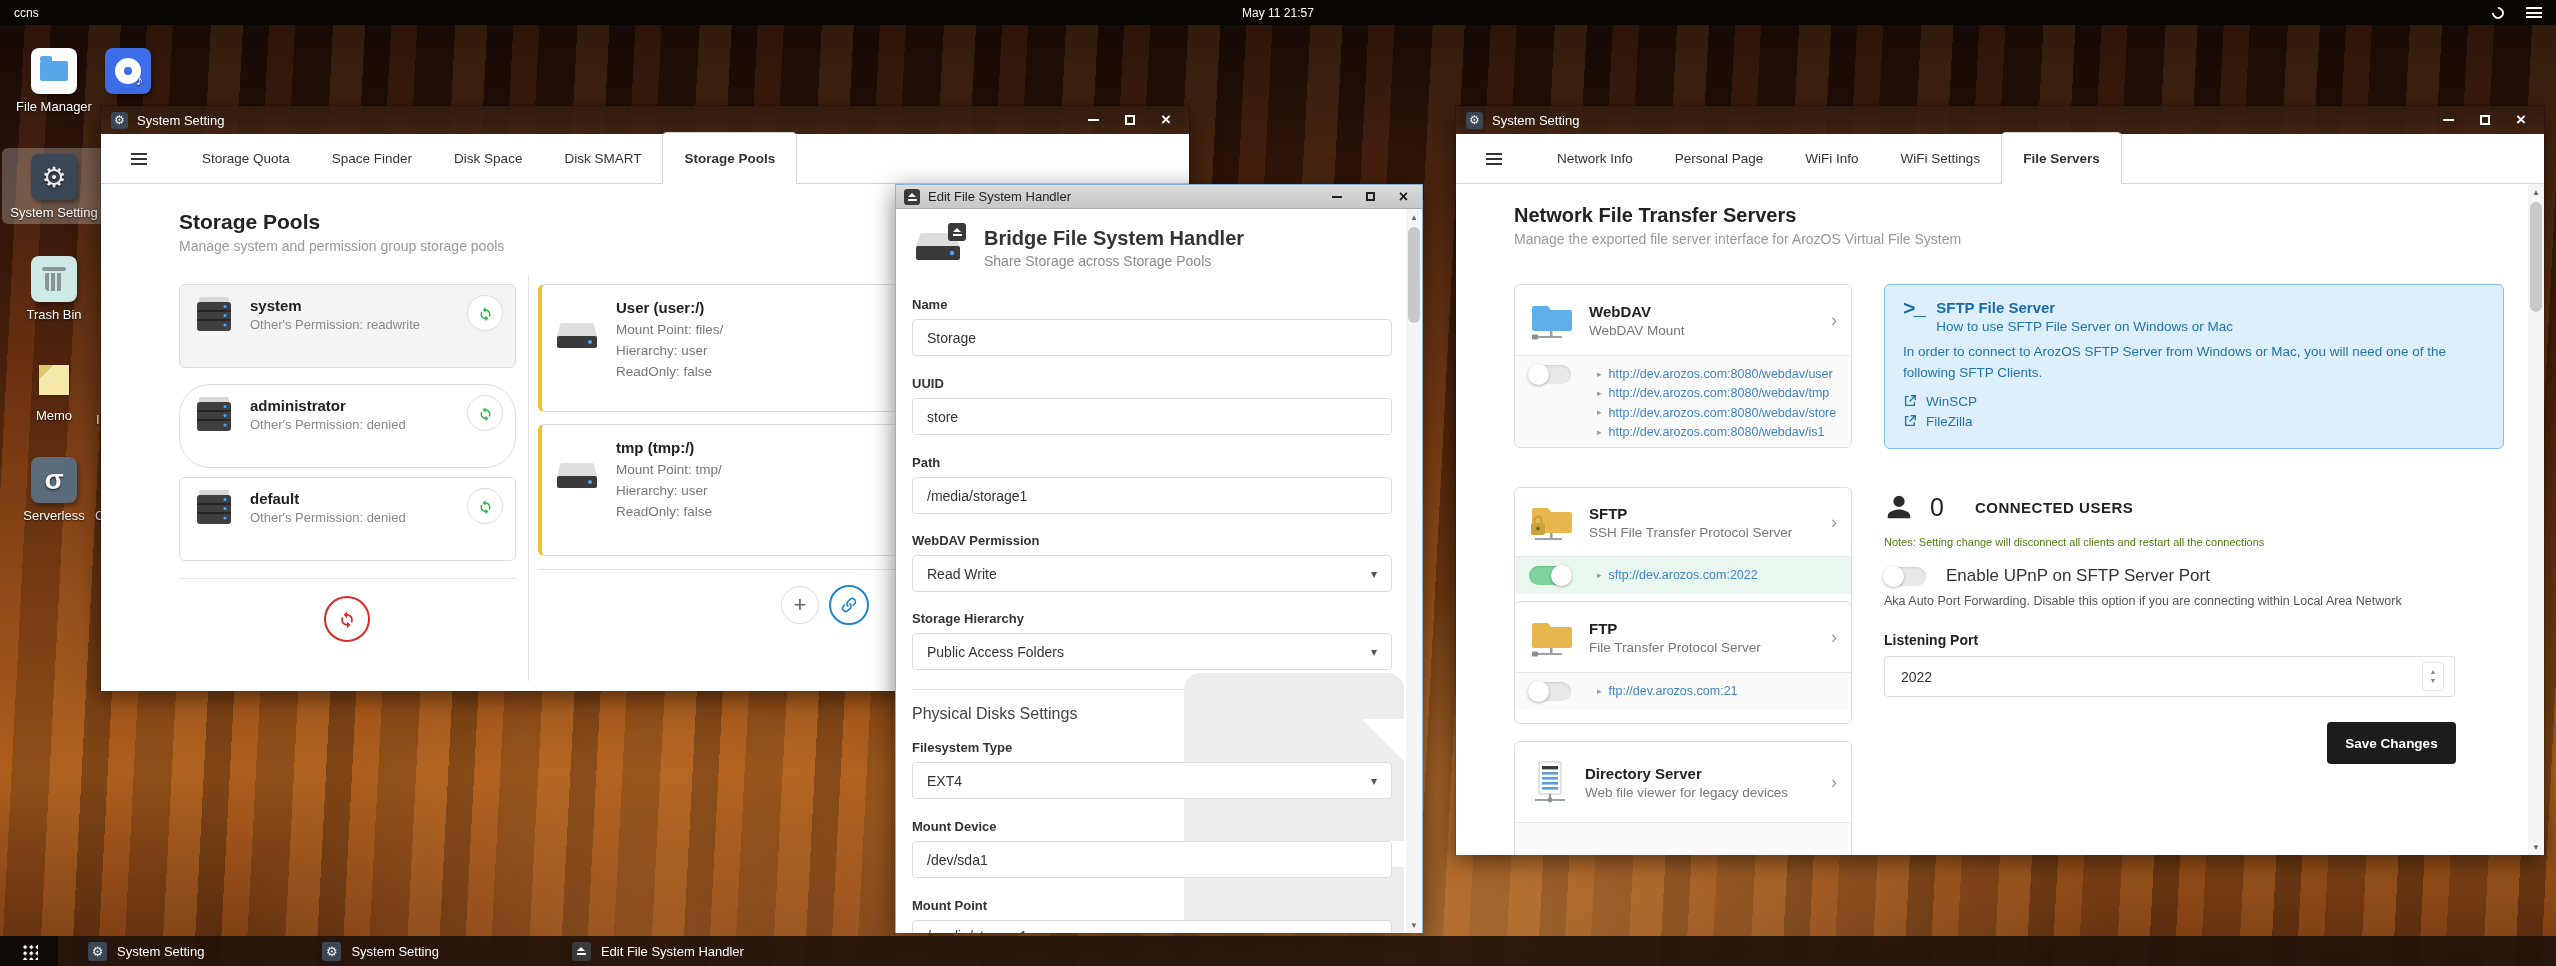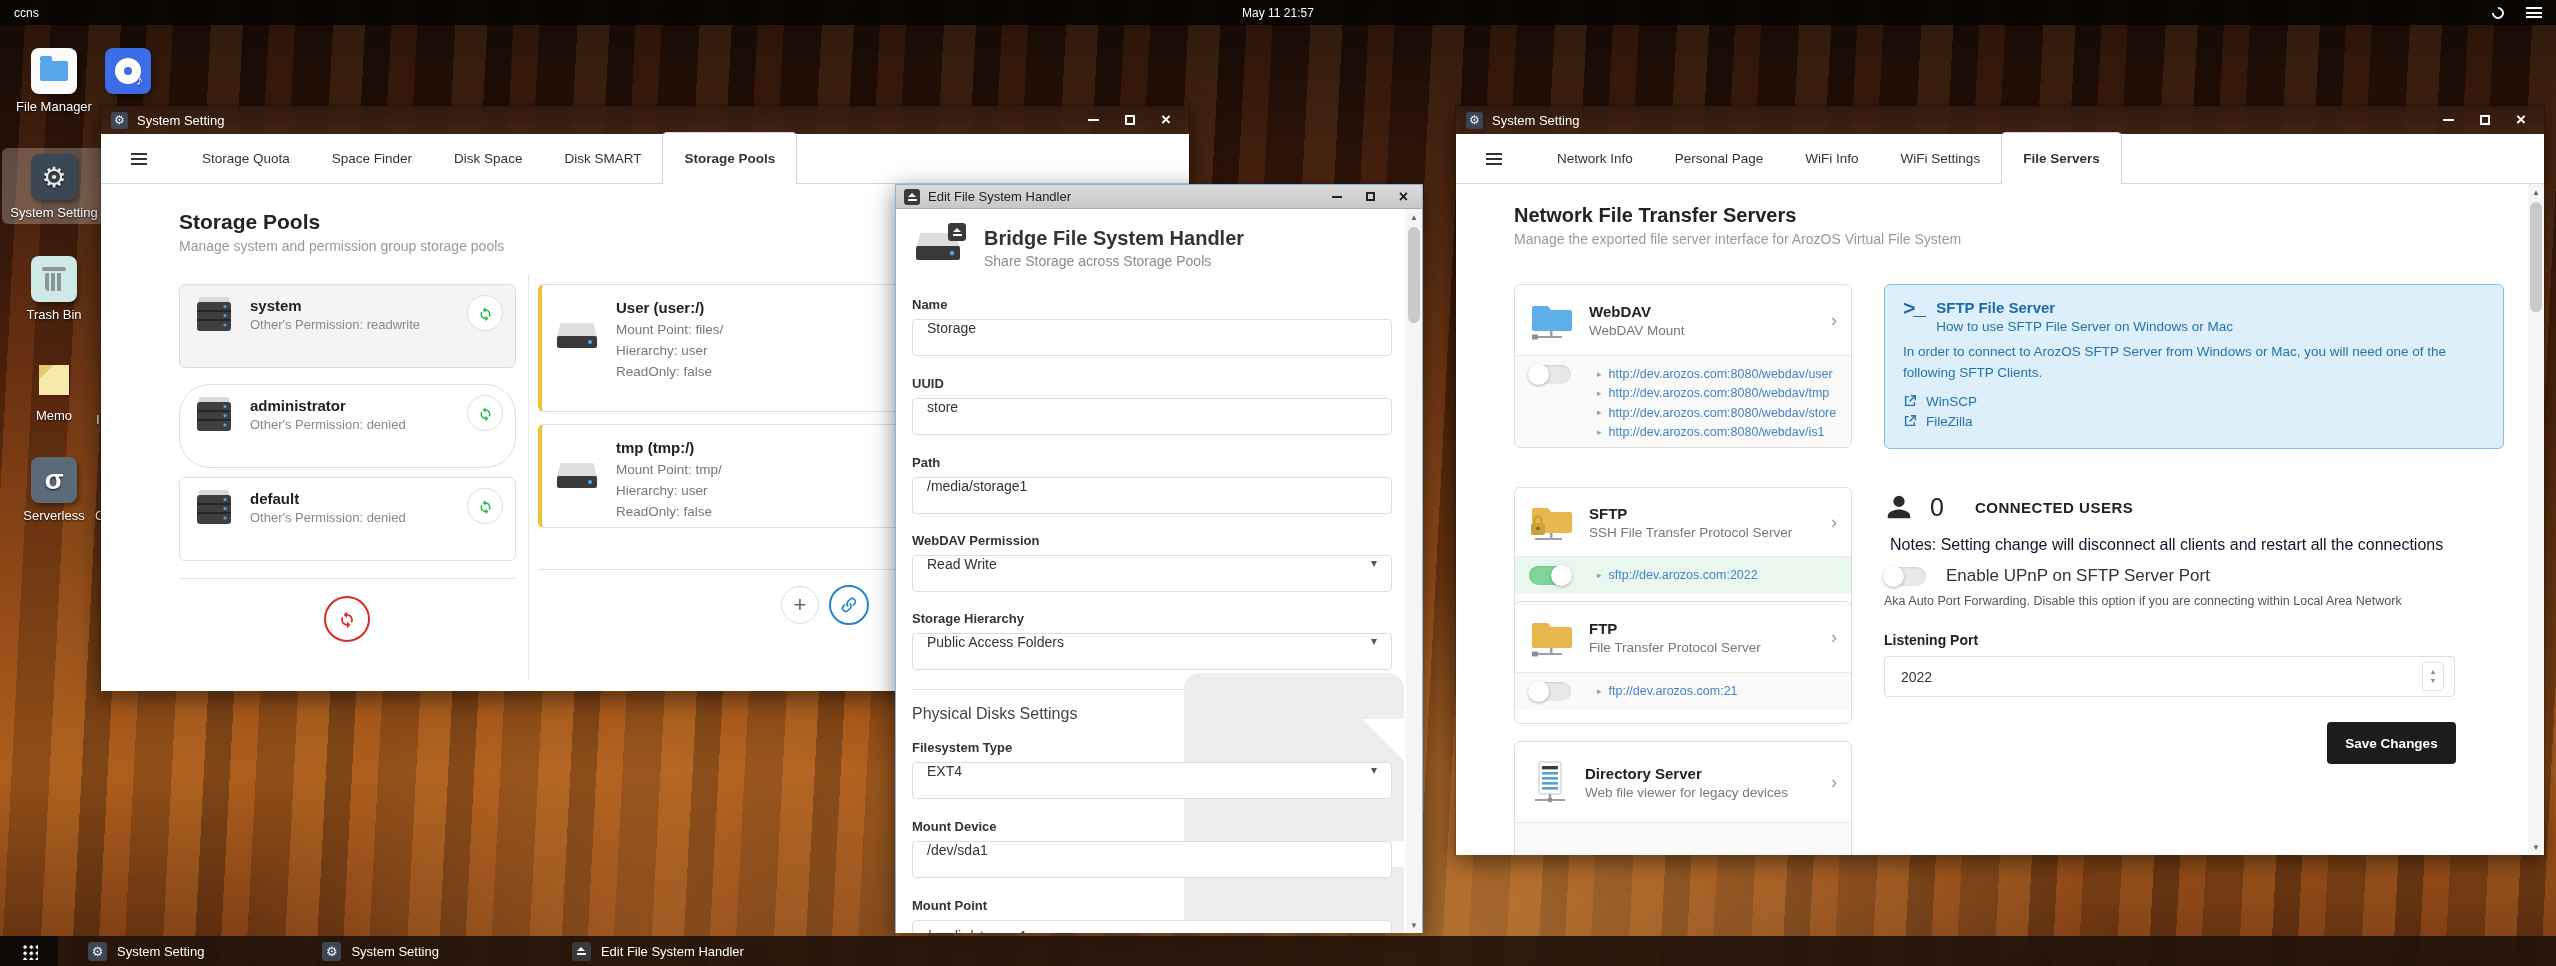--- a/index.html
+++ b/index.html
@@ -88,21 +88,21 @@
   .eject .b{position:absolute;left:0;bottom:0;width:9px;height:2px;background:#fff;}
   .ewrap{position:relative;background:#fff;height:724px;overflow:hidden;}
   .ehead{position:absolute;left:16px;top:18px;display:flex;}
   .ehead .htext{margin-left:16px;}
   .ehead h2{margin:0;font-size:20px;color:#333;}
   .ehead p{margin:3px 0 0;font-size:14px;color:#8a8a8a;}
   .drive-wrap{position:relative;width:56px;height:42px;}
   .drive-badge{position:absolute;right:2px;top:-4px;width:18px;height:18px;border-radius:3px;background:#3a3a3a;display:flex;align-items:center;justify-content:center;}
   .fldlabel{position:absolute;left:16px;font-size:13px;font-weight:bold;color:#333;}
   .fld{position:absolute;left:16px;width:480px;height:37px;border:1px solid #ddd;border-radius:4px;background:#fff;
-    font-size:14px;color:#333;display:flex;padding:0 14px;z-index:2;}
+    font-size:14px;color:#333;display:flex;align-items:center;padding:0 14px;z-index:2;}
   .fld .caret{margin-left:auto;color:#555;font-size:12px;}
   .esec{position:absolute;left:16px;font-size:16px;color:#444;}
   .ediv{position:absolute;left:16px;width:480px;height:1px;background:#e2e2e2;}
   .watermark{position:absolute;right:18px;bottom:-40px;width:220px;height:300px;background:#ededed;border-radius:16px;z-index:1;}
   .watermark::before{content:"";position:absolute;right:-18px;top:46px;width:0;height:0;border-left:60px solid transparent;border-top:60px solid #fff;}
   .watermark::after{content:"";position:absolute;right:-20px;top:168px;width:160px;height:26px;background:#fff;}
   
   .vscroll{position:absolute;right:0;top:0;bottom:0;width:16px;background:#f5f5f5;z-index:5;}
   .vs-up,.vs-down{position:absolute;left:0;width:16px;height:16px;color:#666;font-size:8px;display:flex;align-items:center;justify-content:center;}
   .vs-up{top:0;} .vs-down{bottom:0;}
@@ -131,21 +131,21 @@
   .info-head{display:flex;}
   .term-ico{font-weight:bold;font-size:21px;color:#1b6aaa;font-family:"Liberation Mono",monospace;letter-spacing:-2px;margin-right:12px;line-height:1;}
   .info-title{font-size:15px;font-weight:bold;color:#1b6aaa;}
   .info-sub{font-size:13.5px;margin-top:3px;}
   .info-body{font-size:13.5px;line-height:1.55;margin-top:8px;}
   .info-links{margin-top:10px;font-size:13.5px;}
   .info-link{display:flex;align-items:center;gap:9px;margin-top:5px;}
   .cu-row{position:absolute;left:428px;top:308px;display:flex;align-items:center;}
   .cu-count{font-size:25px;color:#222;margin:0 14px 0 16px;font-weight:300;}
   .cu-label{font-size:15px;font-weight:bold;color:#222;letter-spacing:.5px;margin-left:17px;}
-  .cu-notes{position:absolute;left:428px;top:352px;font-size:16px;color:#0f172a;margin-left:6px;}
+  .cu-notes{position:absolute;left:428px;top:352px;font-size:11px;color:#4d7c0f;}
   .upnp-row{position:absolute;left:428px;top:382px;display:flex;align-items:center;}
   .upnp-label{font-size:17px;color:#333;margin-left:20px;}
   .upnp-sub{position:absolute;left:428px;top:410px;font-size:12.5px;color:#555;}
   .lp-label{position:absolute;left:428px;top:448px;font-size:14px;font-weight:bold;color:#222;}
   .lp-input{position:absolute;left:428px;top:472px;width:571px;height:41px;border:1px solid #ddd;border-radius:4px;background:#fff;display:flex;align-items:center;padding:0 10px 0 16px;font-size:14px;color:#333;}
   .spin{margin-left:auto;width:22px;height:29px;border:1px solid #e3e3e3;border-radius:3px;display:flex;flex-direction:column;align-items:center;justify-content:center;color:#888;font-size:7px;line-height:1.2;}
   .save-btn{position:absolute;left:871px;top:538px;width:129px;height:42px;background:#1b1c1d;color:#fff;border-radius:4px;display:flex;align-items:center;justify-content:center;font-size:13.5px;font-weight:bold;}
   
   .taskbar{position:absolute;left:0;bottom:0;width:2556px;height:30px;background:rgba(34,18,10,.92);display:flex;align-items:center;z-index:60;}
   .launcher{width:58px;height:30px;background:#0d0a08;display:flex;align-items:center;justify-content:center;}
@@ -306,21 +306,21 @@
             <rect x="3" y="15" width="40" height="12" rx="2" fill="#3a3a3a"></rect>
             <circle cx="36" cy="21" r="2" fill="#4aa3ff"></circle>
           </svg>
         <div class="vtext">
           <div class="vname">User (user:/)</div>
           <div class="vline">Mount Point: files/</div>
           <div class="vline">Hierarchy: user</div>
           <div class="vline">ReadOnly: false</div>
         </div>
       </div>
-      <div class="vroot-card" style="top:240px;height:104px;">
+      <div class="vroot-card" style="top:240px;height:132px;">
         <svg width="46" height="32" viewBox="0 0 46 32" style="margin-top:22px;">
             <path d="M8 2 h30 a2 2 0 0 1 2 2 l3 12 h-40 l3 -12 a2 2 0 0 1 2 -2z" fill="#dedede"></path>
             <rect x="3" y="15" width="40" height="12" rx="2" fill="#3a3a3a"></rect>
             <circle cx="36" cy="21" r="2" fill="#4aa3ff"></circle>
           </svg>
         <div class="vtext">
           <div class="vname">tmp (tmp:/)</div>
           <div class="vline">Mount Point: tmp/</div>
           <div class="vline">Hierarchy: user</div>
           <div class="vline">ReadOnly: false</div>

